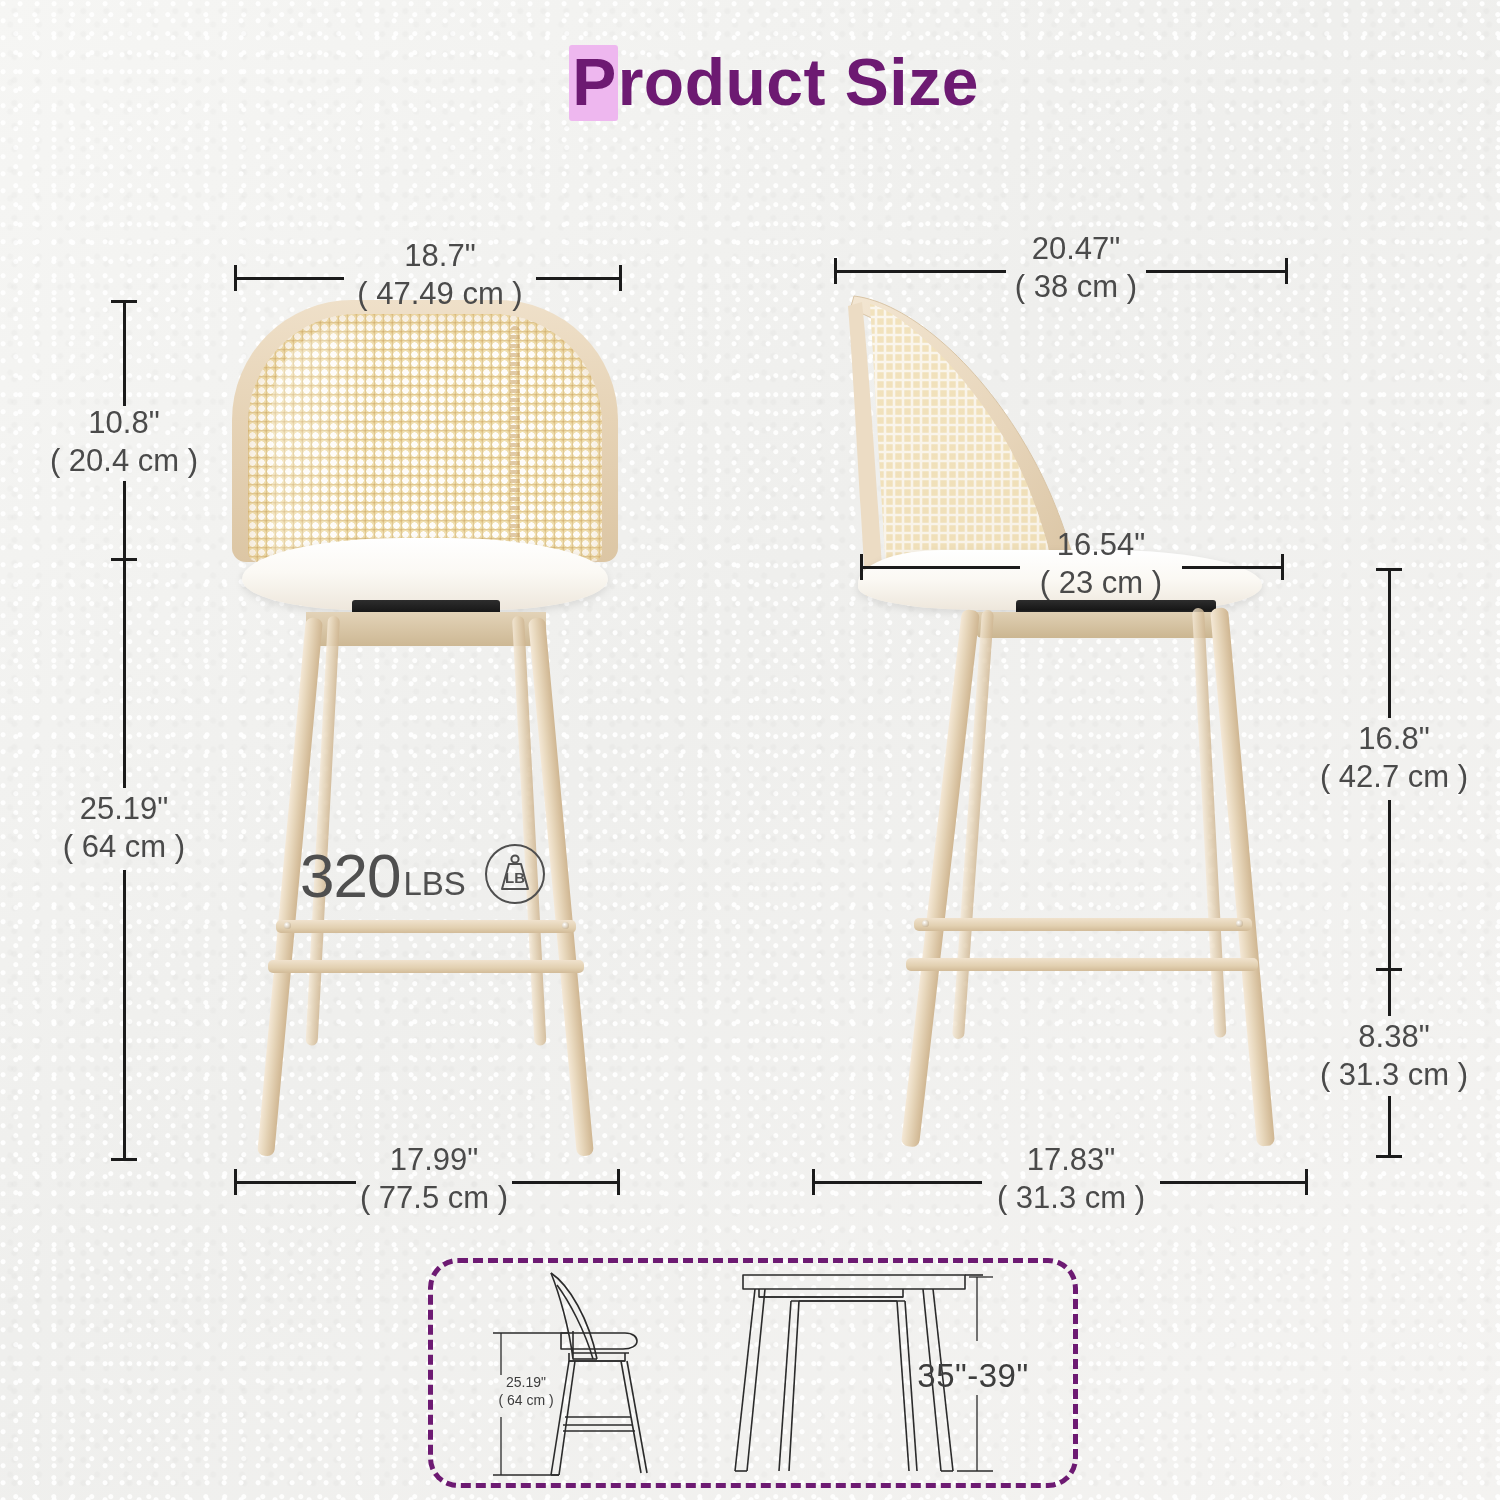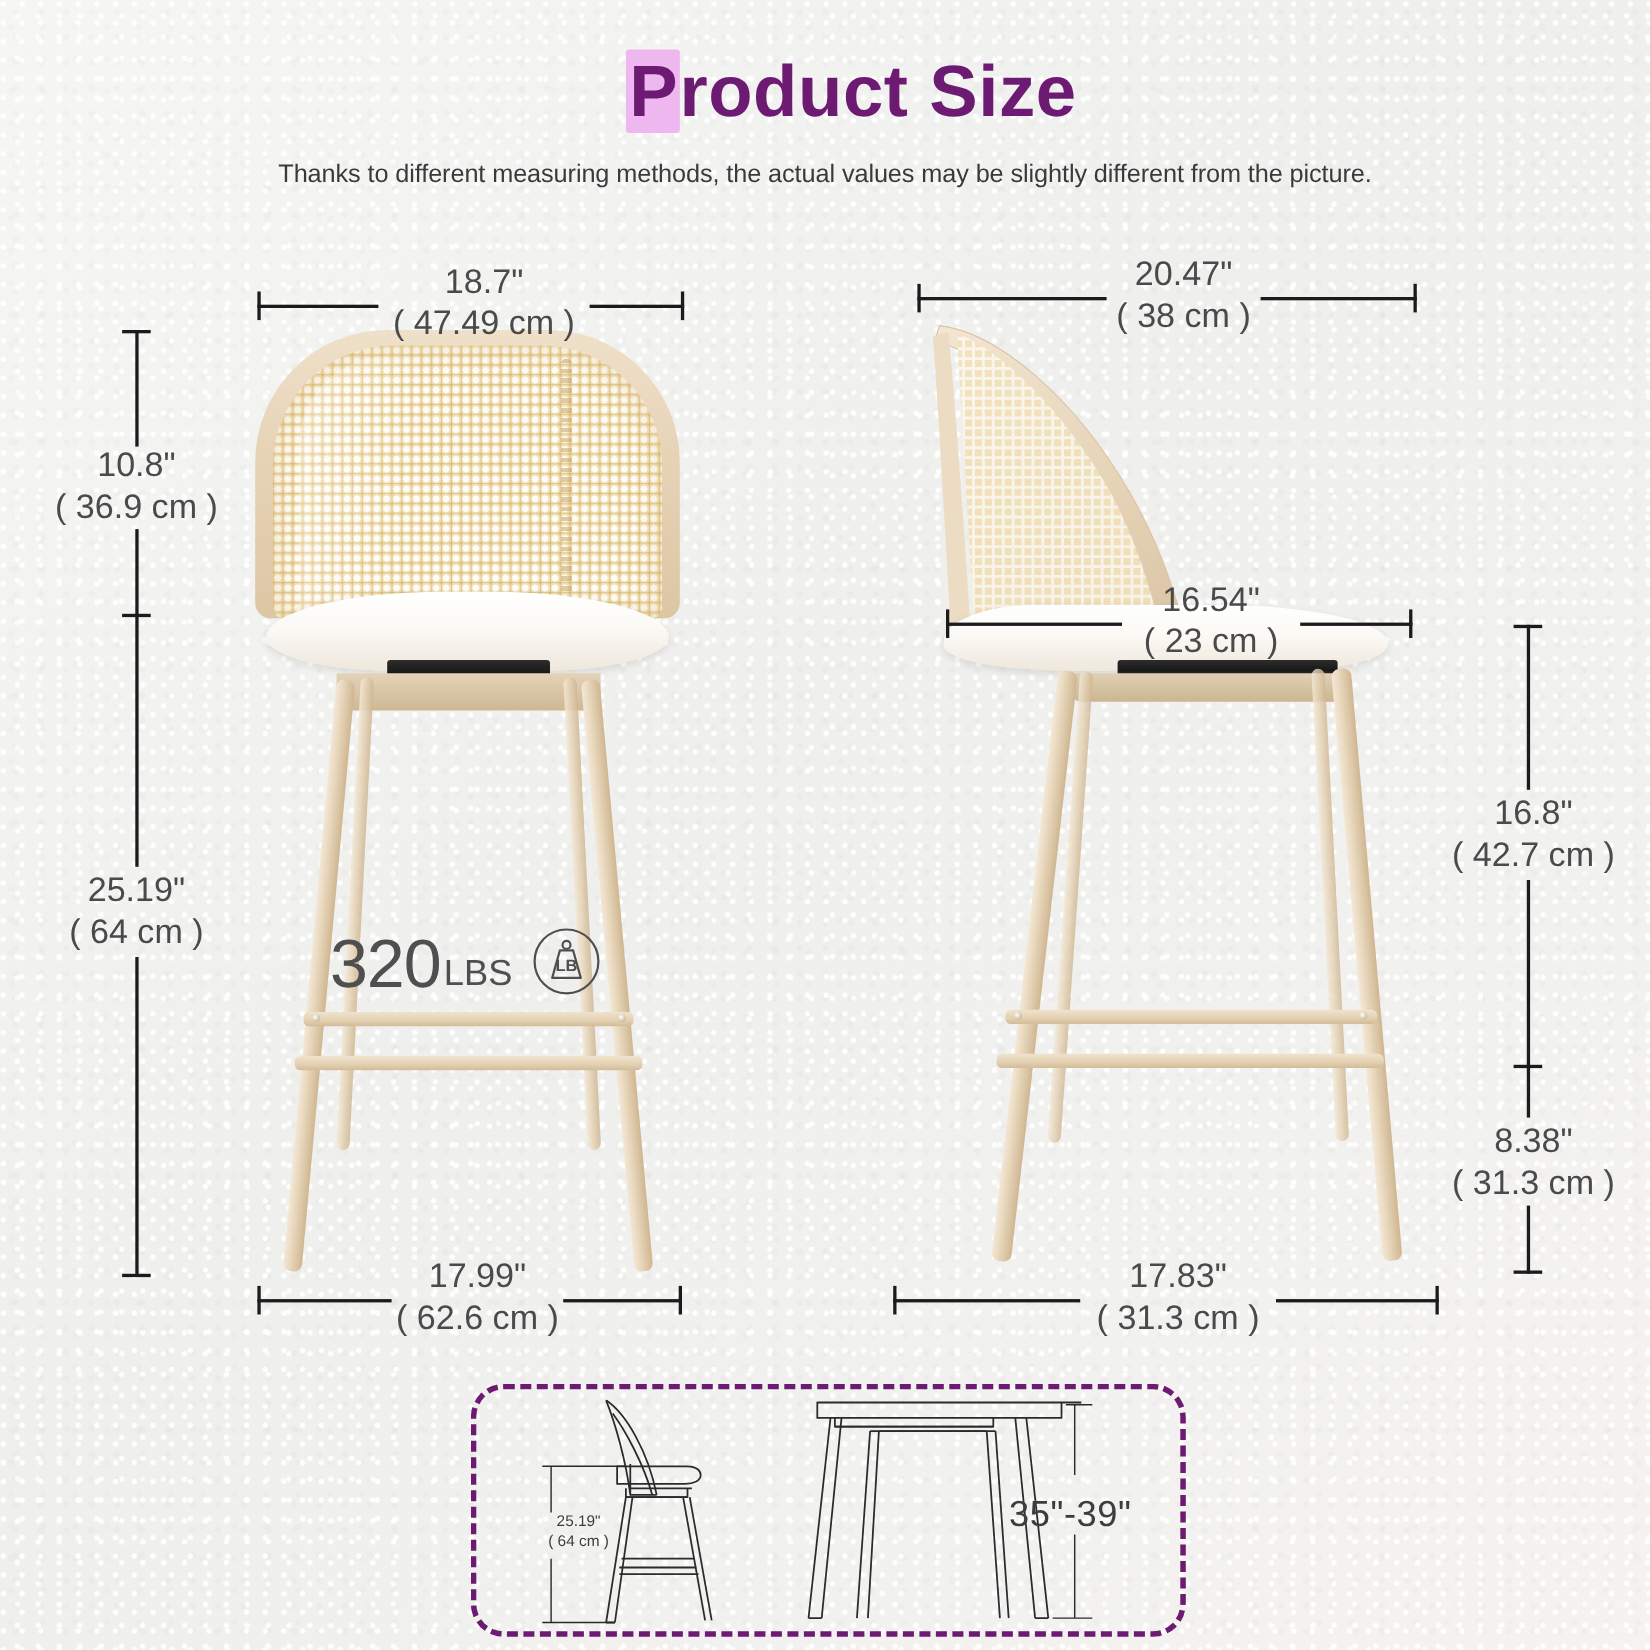--- a/index.html
+++ b/index.html
@@ -171,21 +171,20 @@
   .panel-lbl.small { font-size: 14px; }
   .panel-lbl.big   { font-size: 33px; letter-spacing: 0.5px; }
 </style>
 </head>
 <body>
 
 <div id="page">
 
   <div class="title"><span class="hl">P</span><span>roduct Size</span></div>
 
-  <div class="subtitle">Thanks to different measuring methods, the actual values may be slightly different from the picture.</div>
 
   <div class="chair" style="left:232px; top:300px; width:386px; height:860px;">
 
     <div class="frame-wood" style="position:absolute; left:0px; top:0px; width:386px; height:262px;
                 border-radius:120px 120px 14px 14px;"></div>
 
     <div class="rattan" style="position:absolute; left:16px; top:14px; width:354px; height:248px;
                 border-radius:110px 110px 10px 10px;
                 box-shadow: inset 0 0 26px rgba(214,180,120,0.45);"></div>
 
@@ -223,38 +222,38 @@
     <span>18.7"</span>
     <span class="l2">( 47.49 cm )</span>
   </div>
 
   <div class="vline" style="left:123px; top:300px; height:106px;"></div>
   <div class="vline" style="left:123px; top:481px; height:80px;"></div>
   <div class="cap-h" style="left:111px; top:300px;"></div>
   <div class="cap-h" style="left:111px; top:558px;"></div>
   <div class="dim" style="left:24px; top:404px; width:200px;">
     <span>10.8"</span>
-    <span class="l2">( 36.9 cm )</span>
+    <span class="l2">( 20.4 cm )</span>
   </div>
 
   <div class="vline" style="left:123px; top:558px; height:230px;"></div>
   <div class="vline" style="left:123px; top:870px; height:290px;"></div>
   <div class="cap-h" style="left:111px; top:1158px;"></div>
   <div class="dim" style="left:22px; top:790px; width:204px;">
     <span>25.19"</span>
     <span class="l2">( 64 cm )</span>
   </div>
 
   <div class="hline" style="left:234px; top:1181px; width:122px;"></div>
   <div class="hline" style="left:512px; top:1181px; width:108px;"></div>
   <div class="cap-v" style="left:234px; top:1169px;"></div>
   <div class="cap-v" style="left:617px; top:1169px;"></div>
   <div class="dim" style="left:356px; top:1141px; width:156px;">
     <span>17.99"</span>
-    <span class="l2">( 62.6 cm )</span>
+    <span class="l2">( 77.5 cm )</span>
   </div>
 
   <div class="weight-badge" style="left:300px; top:843px;">
     <span class="weight-num">320</span>
     <span class="weight-unit">LBS</span>
     <span class="weight-icon">
       <svg width="62" height="62" viewBox="0 0 62 62">
         <circle cx="31" cy="31" r="29" fill="none" stroke="#4f4f4f" stroke-width="2"></circle>
         <circle cx="31" cy="16" r="3.6" fill="none" stroke="#4f4f4f" stroke-width="2"></circle>
         <path d="M25 21 L37 21 L44 46 L18 46 Z" fill="none" stroke="#4f4f4f" stroke-width="2" stroke-linejoin="round"></path>

